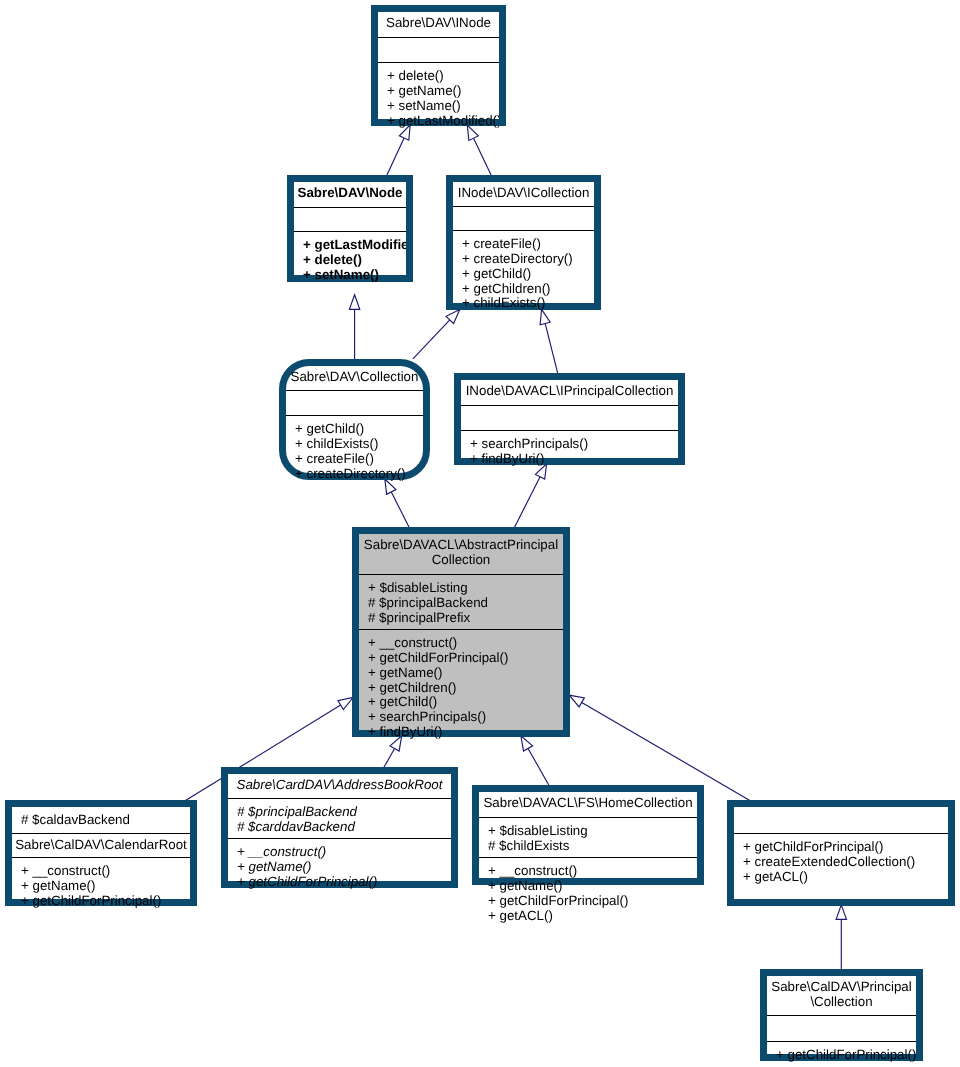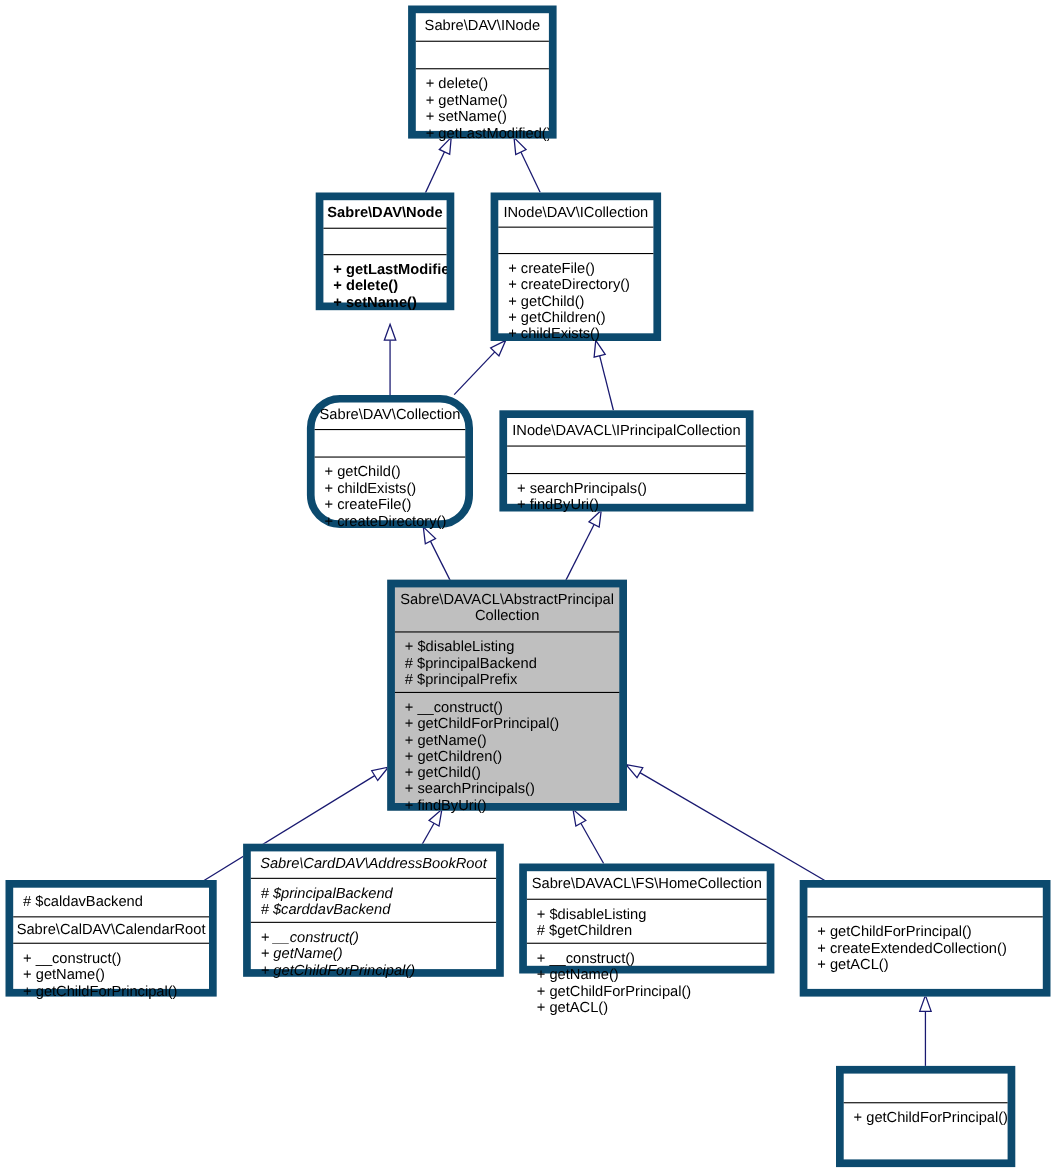--- a/index.html
+++ b/index.html
@@ -197,38 +197,42 @@
       <div class="uml-row">+ getName()</div>
       <div class="uml-row">+ getChildForPrincipal()</div>
     </div>
   </div>
   <div class="uml-class" style="left:472px;top:785px;width:232px;height:100px;">
     <div class="uml-section uml-title" style="height:25px;">
       <div class="uml-row">Sabre\DAVACL\FS\HomeCollection</div>
     </div>
     <div class="uml-section uml-members" style="height:40px;">
       <div class="uml-row">+ $disableListing</div>
-      <div class="uml-row"># $getChildren</div>
+      <div class="uml-row"># $childExists</div>
     </div>
     <div class="uml-section uml-members" style="height:69px;">
       <div class="uml-row">+ __construct()</div>
       <div class="uml-row">+ getName()</div>
       <div class="uml-row">+ getChildForPrincipal()</div>
       <div class="uml-row">+ getACL()</div>
     </div>
   </div>
   <div class="uml-class" style="left:727px;top:800px;width:228px;height:106px;">
     <div class="uml-section uml-members" style="height:26px;">
     </div>
     <div class="uml-section uml-members" style="height:54px;">
       <div class="uml-row">+ getChildForPrincipal()</div>
       <div class="uml-row">+ createExtendedCollection()</div>
       <div class="uml-row">+ getACL()</div>
     </div>
   </div>
   <div class="uml-class" style="left:760px;top:969px;width:163px;height:92px;">
+    <div class="uml-section uml-title" style="height:39px;">
+      <div class="uml-row">Sabre\CalDAV\Principal</div>
+      <div class="uml-row">\Collection</div>
+    </div>
     <div class="uml-section uml-members" style="height:26px;">
     </div>
     <div class="uml-section uml-members" style="height:25px;">
       <div class="uml-row">+ getChildForPrincipal()</div>
     </div>
   </div>
 </div>
 
 </body></html>

